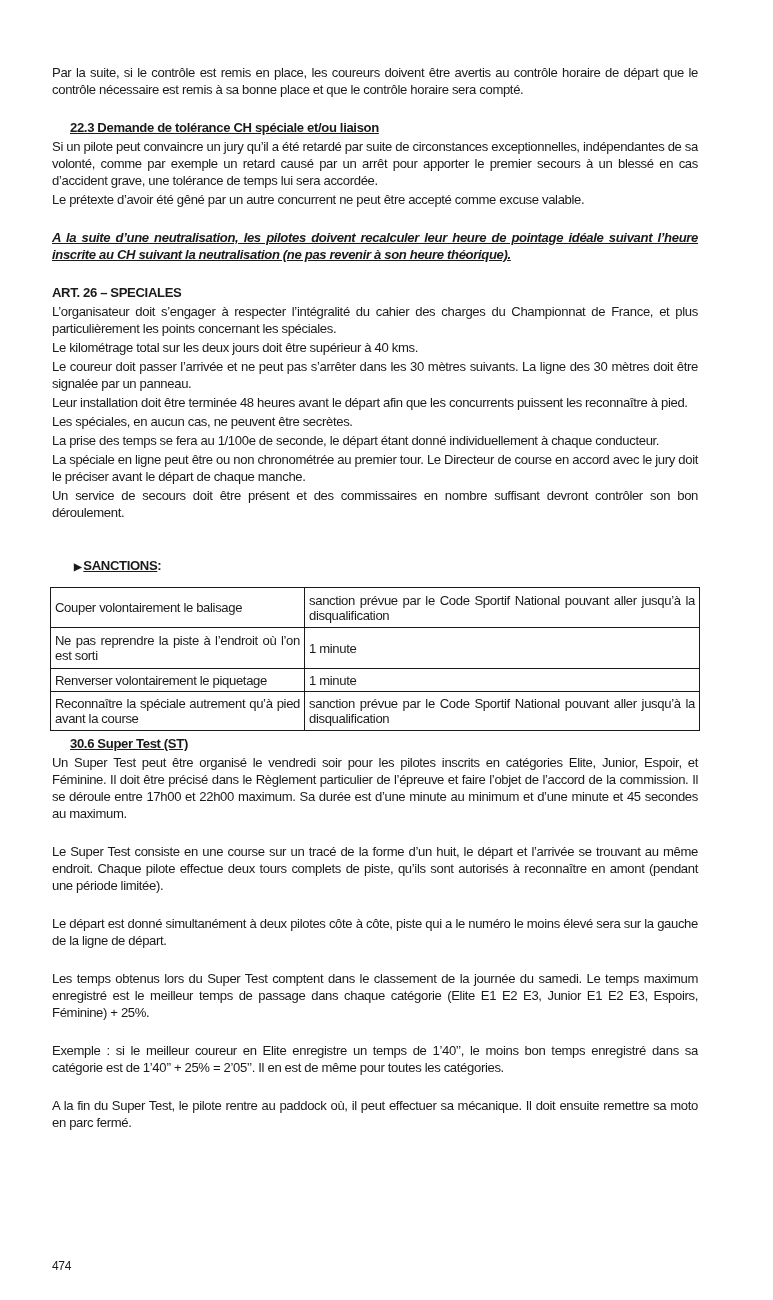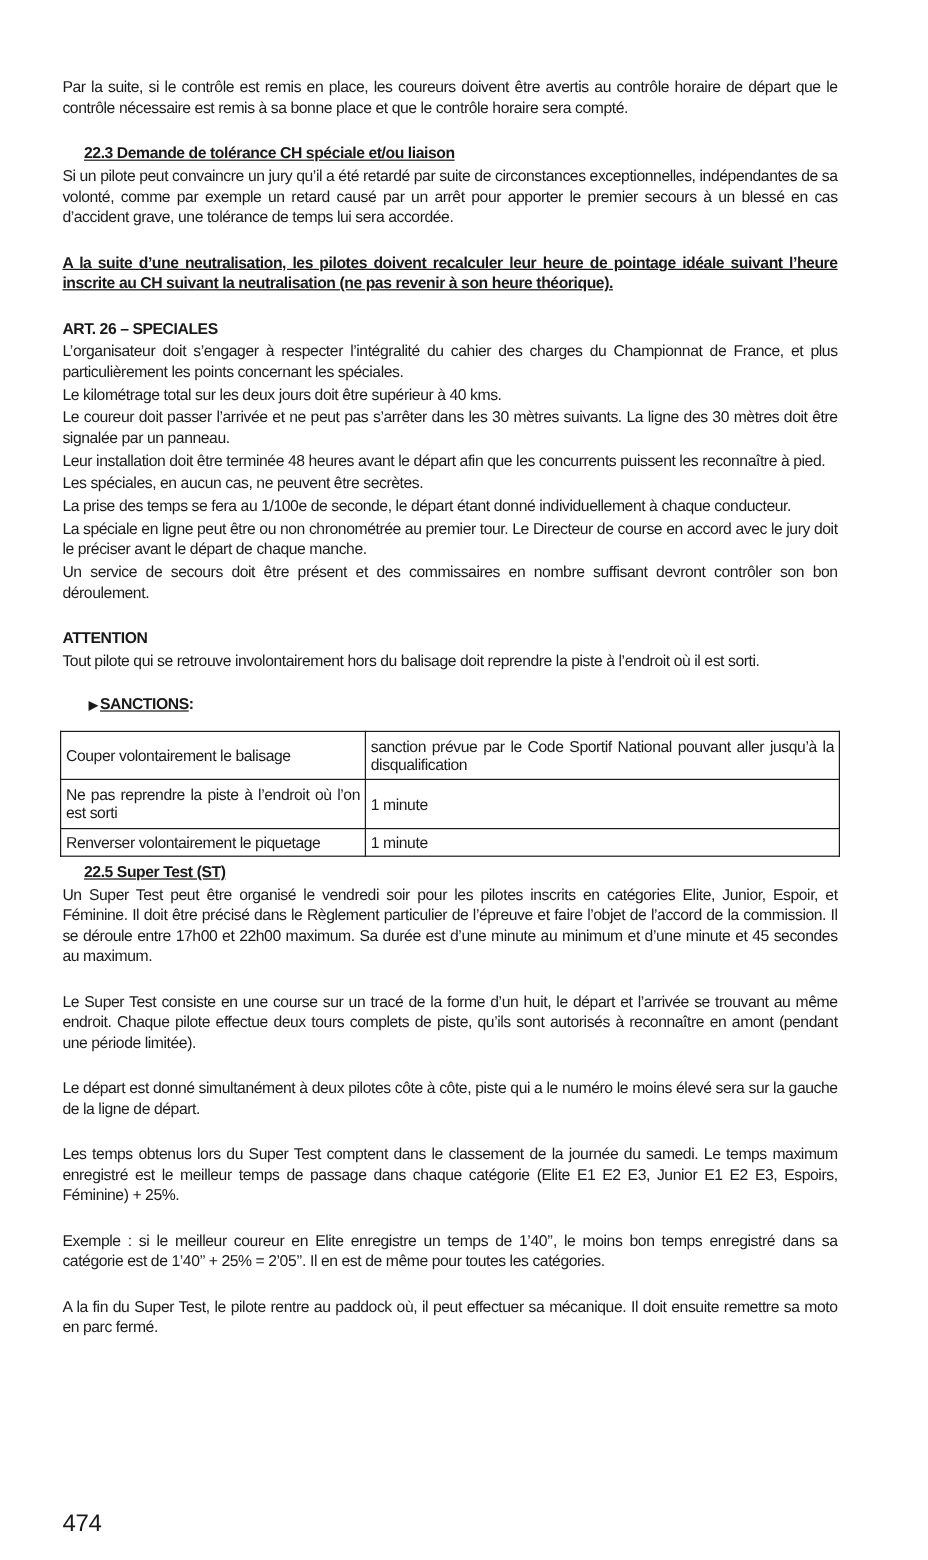--- a/index.html
+++ b/index.html
@@ -15,99 +15,100 @@
     font-stretch: condensed;
   }
   p { margin: 2px; }
   .justify { text-align: justify; }
   .gap { height: 17px; }
   .sub-heading {
     font-weight: bold; text-decoration: underline;
     padding-left: 18px;
   }
   .bold { font-weight: bold; }
-  .bold-u { font-weight: bold; text-decoration: underline; text-align: justify; }
+  .bold-u { font-weight: bold; text-decoration: underline; text-align: justify; font-style: italic; }
   .sanctions-line { padding-left: 22px; font-weight: bold; margin-top: 0; }
   .sanctions-line .arrow { font-size: 10px; display: inline-block; margin-right: 2px; }
   .sanctions-line .lbl { text-decoration: underline; }
   table.sanctions {
     border-collapse: collapse; width: 650px; margin-top: 12px;
     font-size: 13.1px; line-height: 15px;
   }
   table.sanctions td {
     border: 1.5px solid #1a1a1a; padding: 2px 4px; vertical-align: middle;
   }
   table.sanctions td.c1 { width: 245px; text-align: justify; }
   table.sanctions td.c2 { text-align: justify; }
   table.sanctions tr.r1 td { height: 35px; }
   table.sanctions tr.r2 td { height: 36px; margin-left: 43px; }
   table.sanctions tr.r3 td { height: 18px; }
   table.sanctions tr.r4 td { height: 34px; }
   .page-number {
     position: absolute; left: 52px; top: 1259px;
-    font-size: 20px; letter-spacing: -0.3px;
+    font-size: 12px; letter-spacing: -0.3px;
   }
 </style>
 </head>
 <body>
 
 <div class="page">
 
   <p class="justify">Par la suite, si le contrôle est remis en place, les coureurs doivent être avertis au contrôle horaire de départ que le contrôle nécessaire est remis à sa bonne place et que le contrôle horaire sera compté.</p>
   <div class="gap"></div>
 
   <section>
     <p class="sub-heading">22.3 Demande de tolérance CH spéciale et/ou liaison</p>
     <p class="justify">Si un pilote peut convaincre un jury qu’il a été retardé par suite de circonstances exceptionnelles, indépendantes de sa volonté, comme par exemple un retard causé par un arrêt pour apporter le premier secours à un blessé en cas d’accident grave, une tolérance de temps lui sera accordée.</p>
+    <p class="justify">Le prétexte d’avoir été gêné par un autre concurrent ne peut être accepté comme excuse valable.</p>
   </section>
   <div class="gap"></div>
 
   <p class="bold-u">A la suite d’une neutralisation, les pilotes doivent recalculer leur heure de pointage idéale suivant l’heure inscrite au CH suivant la neutralisation (ne pas revenir à son heure théorique).</p>
   <div class="gap"></div>
 
   <section>
     <p class="bold">ART. 26 – SPECIALES</p>
     <p class="justify">L’organisateur doit s’engager à respecter l’intégralité du cahier des charges du Championnat de France, et plus particulièrement les points concernant les spéciales.</p>
     <p class="justify">Le kilométrage total sur les deux jours doit être supérieur à 40 kms.</p>
     <p class="justify">Le coureur doit passer l’arrivée et ne peut pas s’arrêter dans les 30 mètres suivants. La ligne des 30 mètres doit être signalée par un panneau.</p>
     <p class="justify">Leur installation doit être terminée 48 heures avant le départ afin que les concurrents puissent les reconnaître à pied.</p>
     <p class="justify">Les spéciales, en aucun cas, ne peuvent être secrètes.</p>
     <p class="justify">La prise des temps se fera au 1/100e de seconde, le départ étant donné individuellement à chaque conducteur.</p>
     <p class="justify">La spéciale en ligne peut être ou non chronométrée au premier tour. Le Directeur de course en accord avec le jury doit le préciser avant le départ de chaque manche.</p>
     <p class="justify">Un service de secours doit être présent et des commissaires en nombre suffisant devront contrôler son bon déroulement.</p>
   </section>
   <div class="gap"></div>
 
-  <section>
-    <p class="bold">ATTENTION</p>
-    <p class="justify">Tout pilote qui se retrouve involontairement hors du balisage doit reprendre la piste à l’endroit où il est sorti.</p>
-  </section>
   <div class="gap"></div>
 
   <p class="sanctions-line"><span class="arrow">▶</span><span class="lbl">SANCTIONS</span><span>:</span></p>
 
   <table class="sanctions">
     <tbody>
         <tr class="r1">
       <td class="c1">Couper volontairement le balisage</td>
       <td class="c2">sanction prévue par le Code Sportif National pouvant aller jusqu’à la disqualification</td>
     </tr>
     <tr class="r2">
       <td class="c1">Ne pas reprendre la piste à l’endroit où l’on est sorti</td>
       <td class="c2">1 minute</td>
     </tr>
     <tr class="r3">
       <td class="c1">Renverser volontairement le piquetage</td>
       <td class="c2">1 minute</td>
     </tr>
+    <tr class="r4">
+      <td class="c1">Reconnaître la spéciale autrement qu’à pied avant la course</td>
+      <td class="c2">sanction prévue par le Code Sportif National pouvant aller jusqu’à la disqualification</td>
+    </tr>
   </tbody>
     </table>
 
   <section style="margin-top:4px;">
-    <p class="sub-heading">22.5 Super Test (ST)</p>
+    <p class="sub-heading">30.6 Super Test (ST)</p>
     <p class="justify">Un Super Test peut être organisé le vendredi soir pour les pilotes inscrits en catégories Elite, Junior, Espoir, et Féminine. Il doit être précisé dans le Règlement particulier de l’épreuve et faire l’objet de l’accord de la commission. Il se déroule entre 17h00 et 22h00 maximum. Sa durée est d’une minute au minimum et d’une minute et 45 secondes au maximum.</p>
     <div class="gap"></div>
     <p class="justify">Le Super Test consiste en une course sur un tracé de la forme d’un huit, le départ et l’arrivée se trouvant au même endroit. Chaque pilote effectue deux tours complets de piste, qu’ils sont autorisés à reconnaître en amont (pendant une période limitée).</p>
     <div class="gap"></div>
     <p class="justify">Le départ est donné simultanément à deux pilotes côte à côte, piste qui a le numéro le moins élevé sera sur la gauche de la ligne de départ.</p>
     <div class="gap"></div>
     <p class="justify">Les temps obtenus lors du Super Test comptent dans le classement de la journée du samedi. Le temps maximum enregistré est le meilleur temps de passage dans chaque catégorie (Elite E1 E2 E3, Junior E1 E2 E3, Espoirs, Féminine) + 25%.</p>
     <div class="gap"></div>
     <p class="justify">Exemple : si le meilleur coureur en Elite enregistre un temps de 1’40’’, le moins bon temps enregistré dans sa catégorie est de 1’40’’ + 25% = 2’05’’. Il en est de même pour toutes les catégories.</p>
     <div class="gap"></div>

